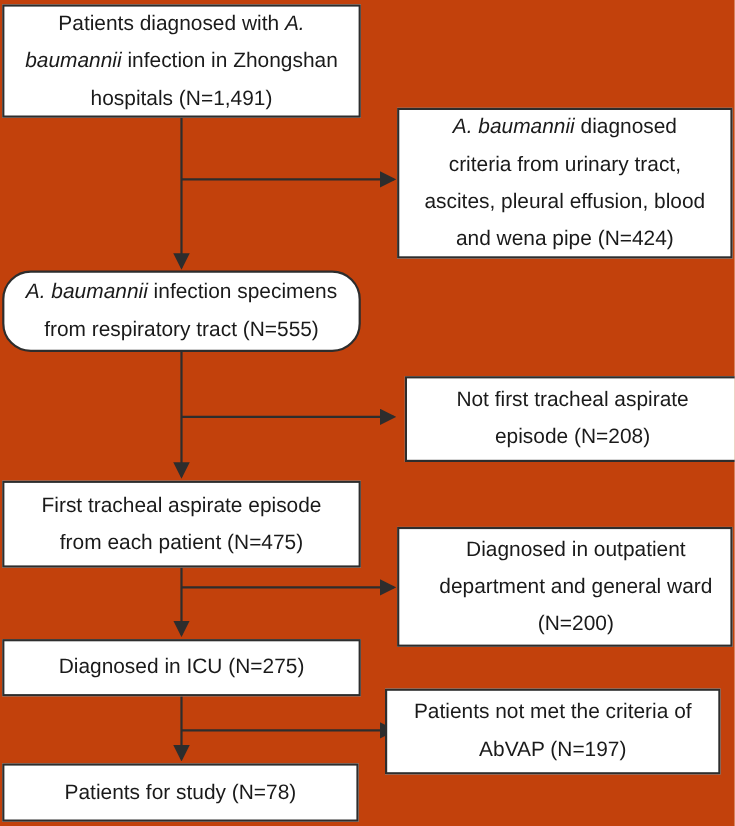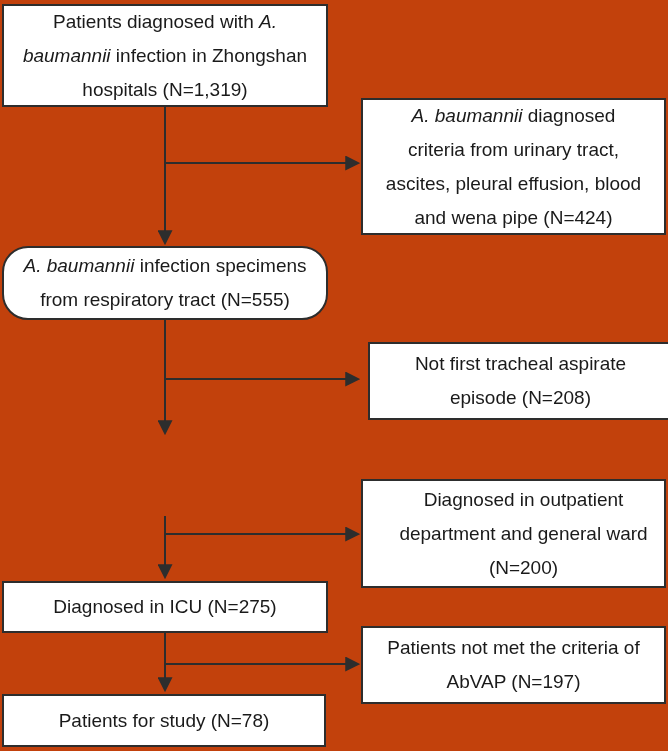--- a/index.html
+++ b/index.html
@@ -42,21 +42,21 @@
   
   #box-total        { left: 2px;   top: 4px;   width: 326px; height: 103px; }
   #box-respiratory  { left: 2px;   top: 246px; width: 326px; height: 74px; border-radius: 26px;  }
   #box-first        { left: 2px;   top: 437px; width: 326px; height: 79px;  }
   #box-icu          { left: 2px;   top: 581px; width: 326px; height: 52px;  }
   #box-study        { left: 2px;   top: 694px; width: 324px; height: 53px;  }
   
   #box-other        { left: 361px; top: 98px;  width: 305px; height: 137px; }
   #box-notfirst     { left: 368px; top: 342px; width: 305px; height: 78px;  }
   #box-outpatient   { left: 361px; top: 479px; width: 305px; height: 109px; padding-left: 28px; }
-  #box-notabvap     { left: 361px; top: 626px; width: 305px; height: 78px;  }
+  #box-notabvap     { left: 350px; top: 626px; width: 305px; height: 78px;  }
 </style>
 </head>
 <body>
 
 <div class="canvas">
 
   <svg class="connectors" width="668" height="751" viewBox="0 0 668 751">
     <defs>
       <marker id="ah" viewBox="0 0 10 10" refX="8.5" refY="5" markerWidth="7.5" markerHeight="7.5" orient="auto">
         <path d="M0 0 L10 5 L0 10 z" fill="#2d2d2d"></path>
@@ -68,35 +68,38 @@
     <line x1="165" y1="516" x2="165" y2="577" marker-end="url(#ah)"></line>
     <line x1="165" y1="633" x2="165" y2="690" marker-end="url(#ah)"></line>
 
     <line x1="165" y1="163" x2="358" y2="163" marker-end="url(#ah)"></line>
     <line x1="165" y1="379" x2="358" y2="379" marker-end="url(#ah)"></line>
     <line x1="165" y1="534" x2="358" y2="534" marker-end="url(#ah)"></line>
     <line x1="165" y1="664" x2="358" y2="664" marker-end="url(#ah)"></line>
   </svg>
 
   <div class="fc-box" id="box-total">
-    <span><span>Patients diagnosed with </span><span style="font-style: italic;">A.</span><br><span style="font-style: italic;">baumannii</span><span> infection in Zhongshan</span><br><span>hospitals (N=1,319)</span></span>
+    <span><span>Patients diagnosed with </span><span style="font-style: italic;">A.</span><br><span style="font-style: italic;">baumannii</span><span> infection in Zhongshan</span><br><span>hospitals (N=1,491)</span></span>
   </div>
 
   <div class="fc-box" id="box-other">
     <span><span style="font-style: italic;">A. baumannii</span><span> diagnosed</span><br><span>criteria from urinary tract,</span><br><span>ascites, pleural effusion, blood</span><br><span>and wena pipe (N=424)</span></span>
   </div>
 
   <div class="fc-box" id="box-respiratory">
     <span><span style="font-style: italic;">A. baumannii</span><span> infection specimens</span><br><span>from respiratory tract (N=555)</span></span>
   </div>
 
   <div class="fc-box" id="box-notfirst">
     <span><span>Not first tracheal aspirate</span><br><span>episode (N=208)</span></span>
   </div>
 
+  <div class="fc-box" id="box-first">
+    <span><span>First tracheal aspirate episode</span><br><span>from each patient (N=475)</span></span>
+  </div>
 
   <div class="fc-box" id="box-outpatient">
     <span><span>Diagnosed in outpatient</span><br><span>department and general ward</span><br><span>(N=200)</span></span>
   </div>
 
   <div class="fc-box" id="box-icu">
     <span><span>Diagnosed in ICU (N=275)</span></span>
   </div>
 
   <div class="fc-box" id="box-notabvap">

